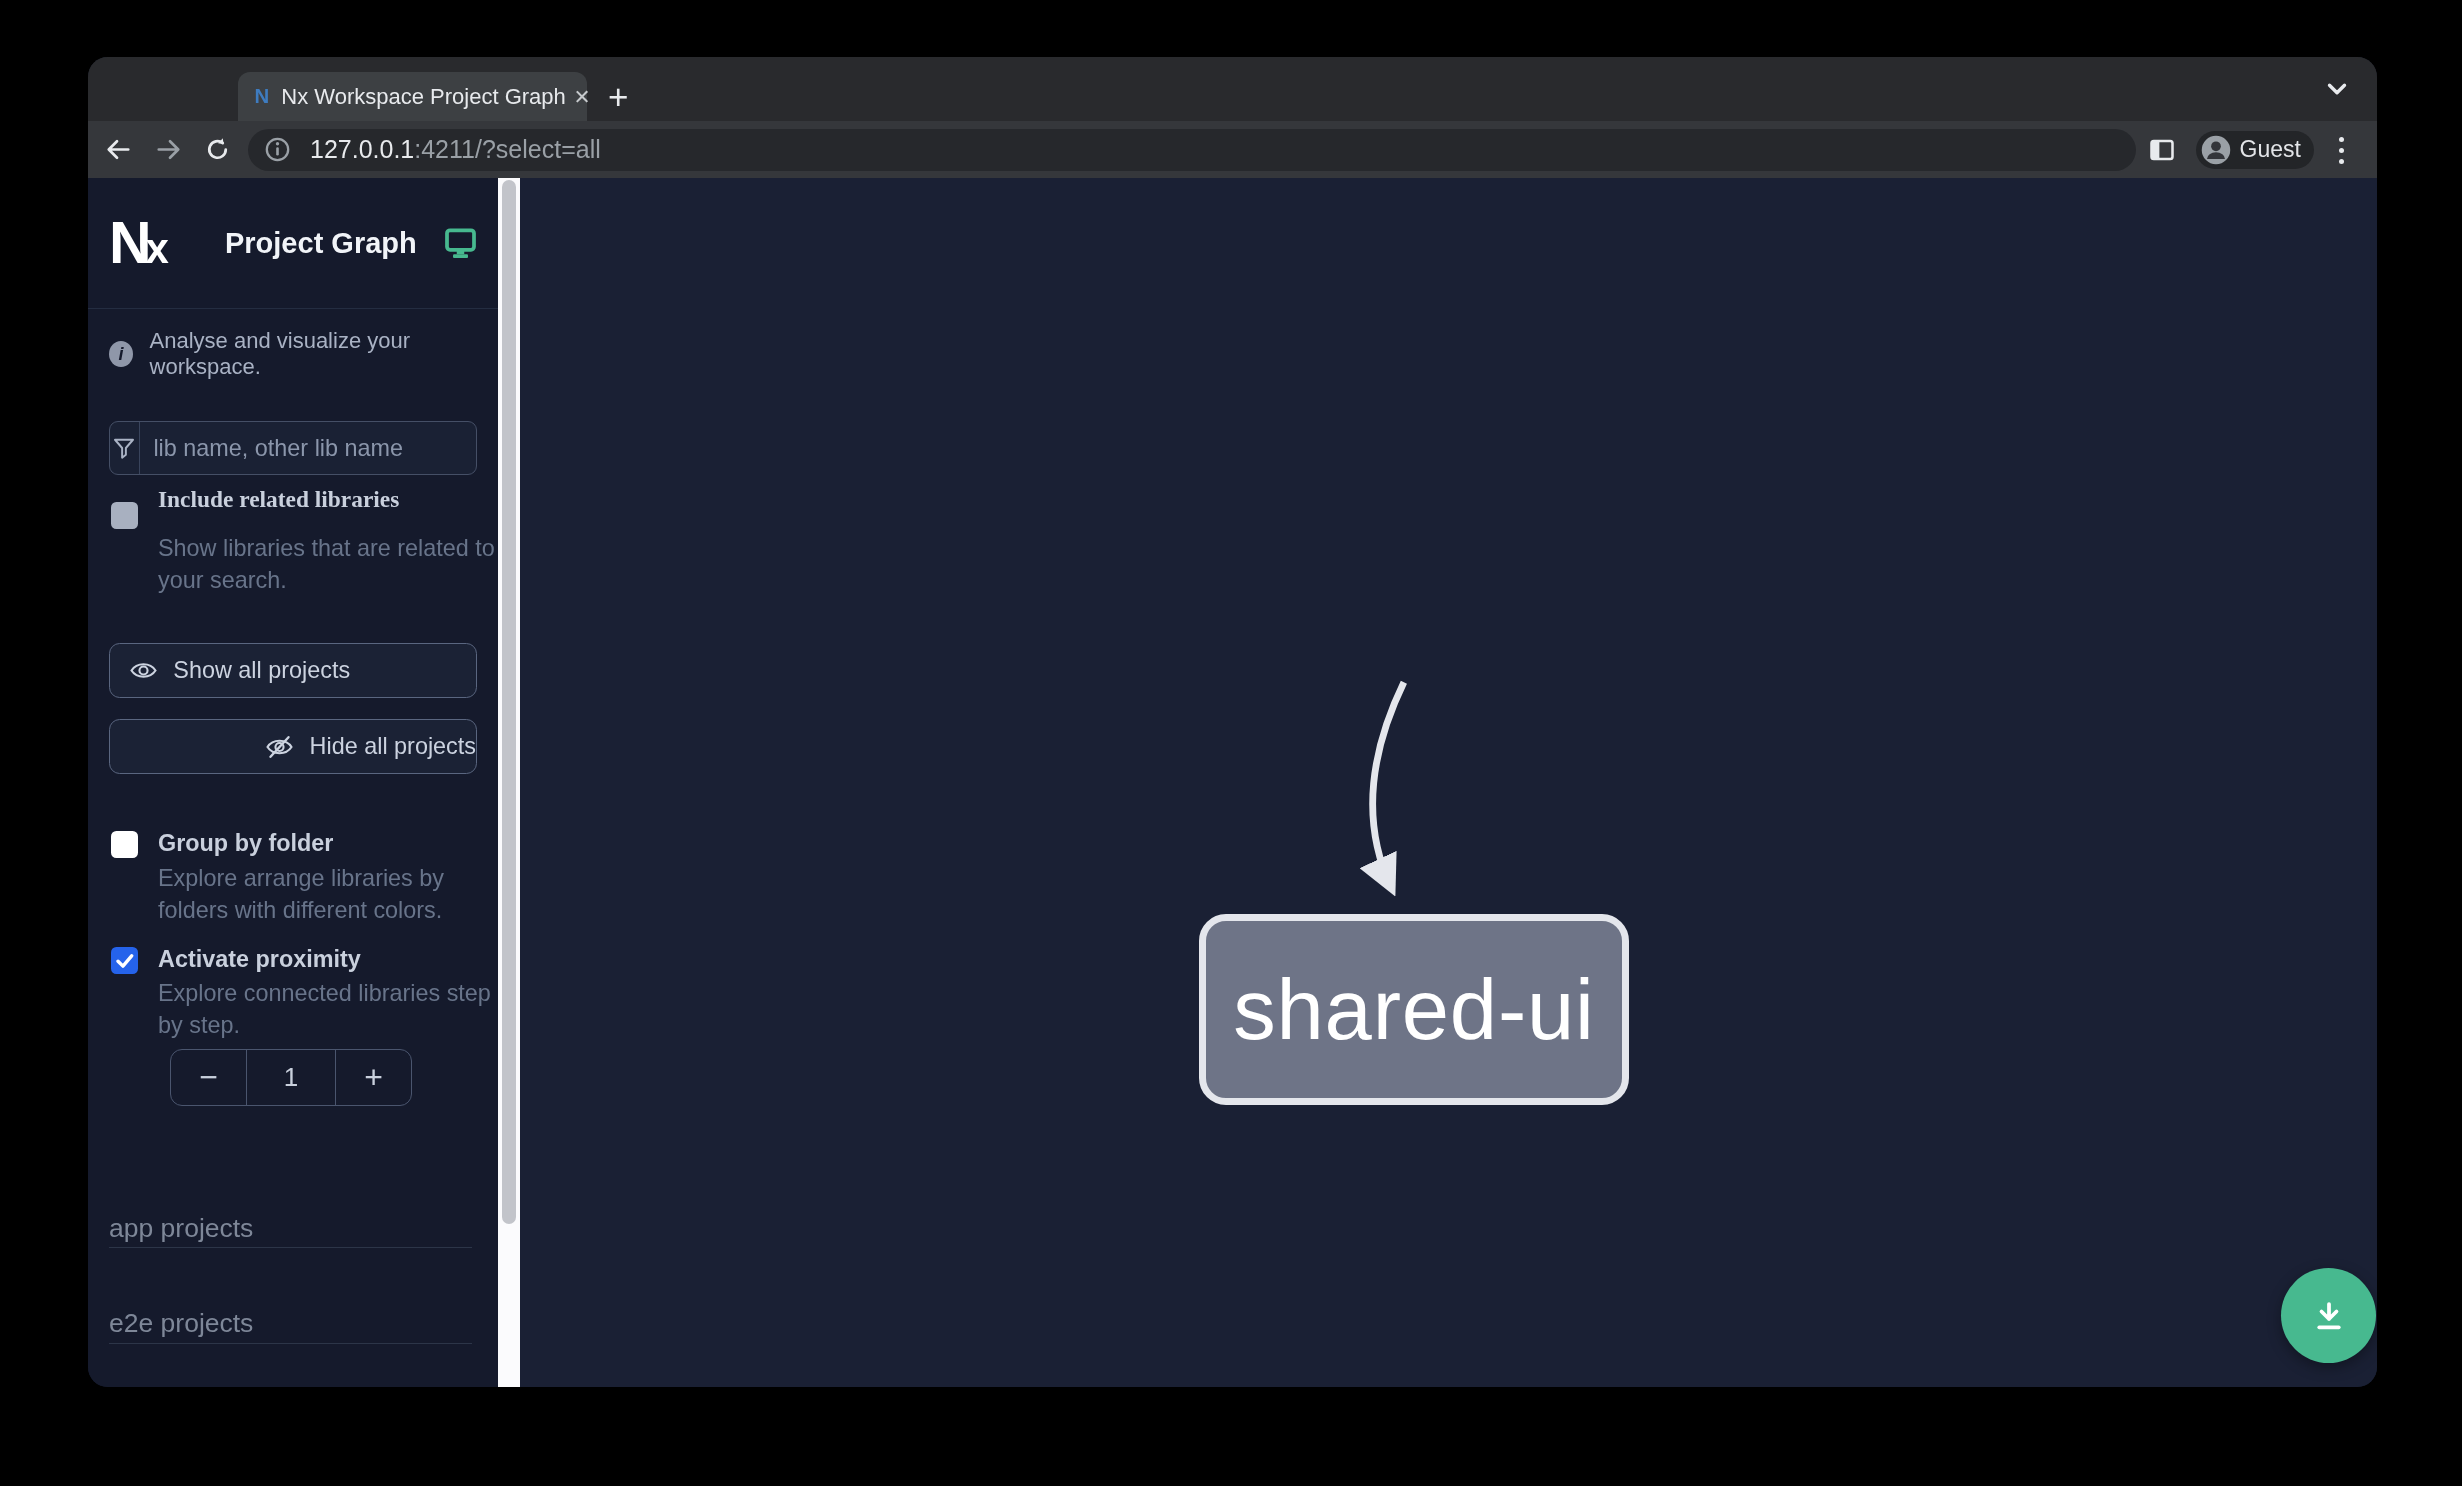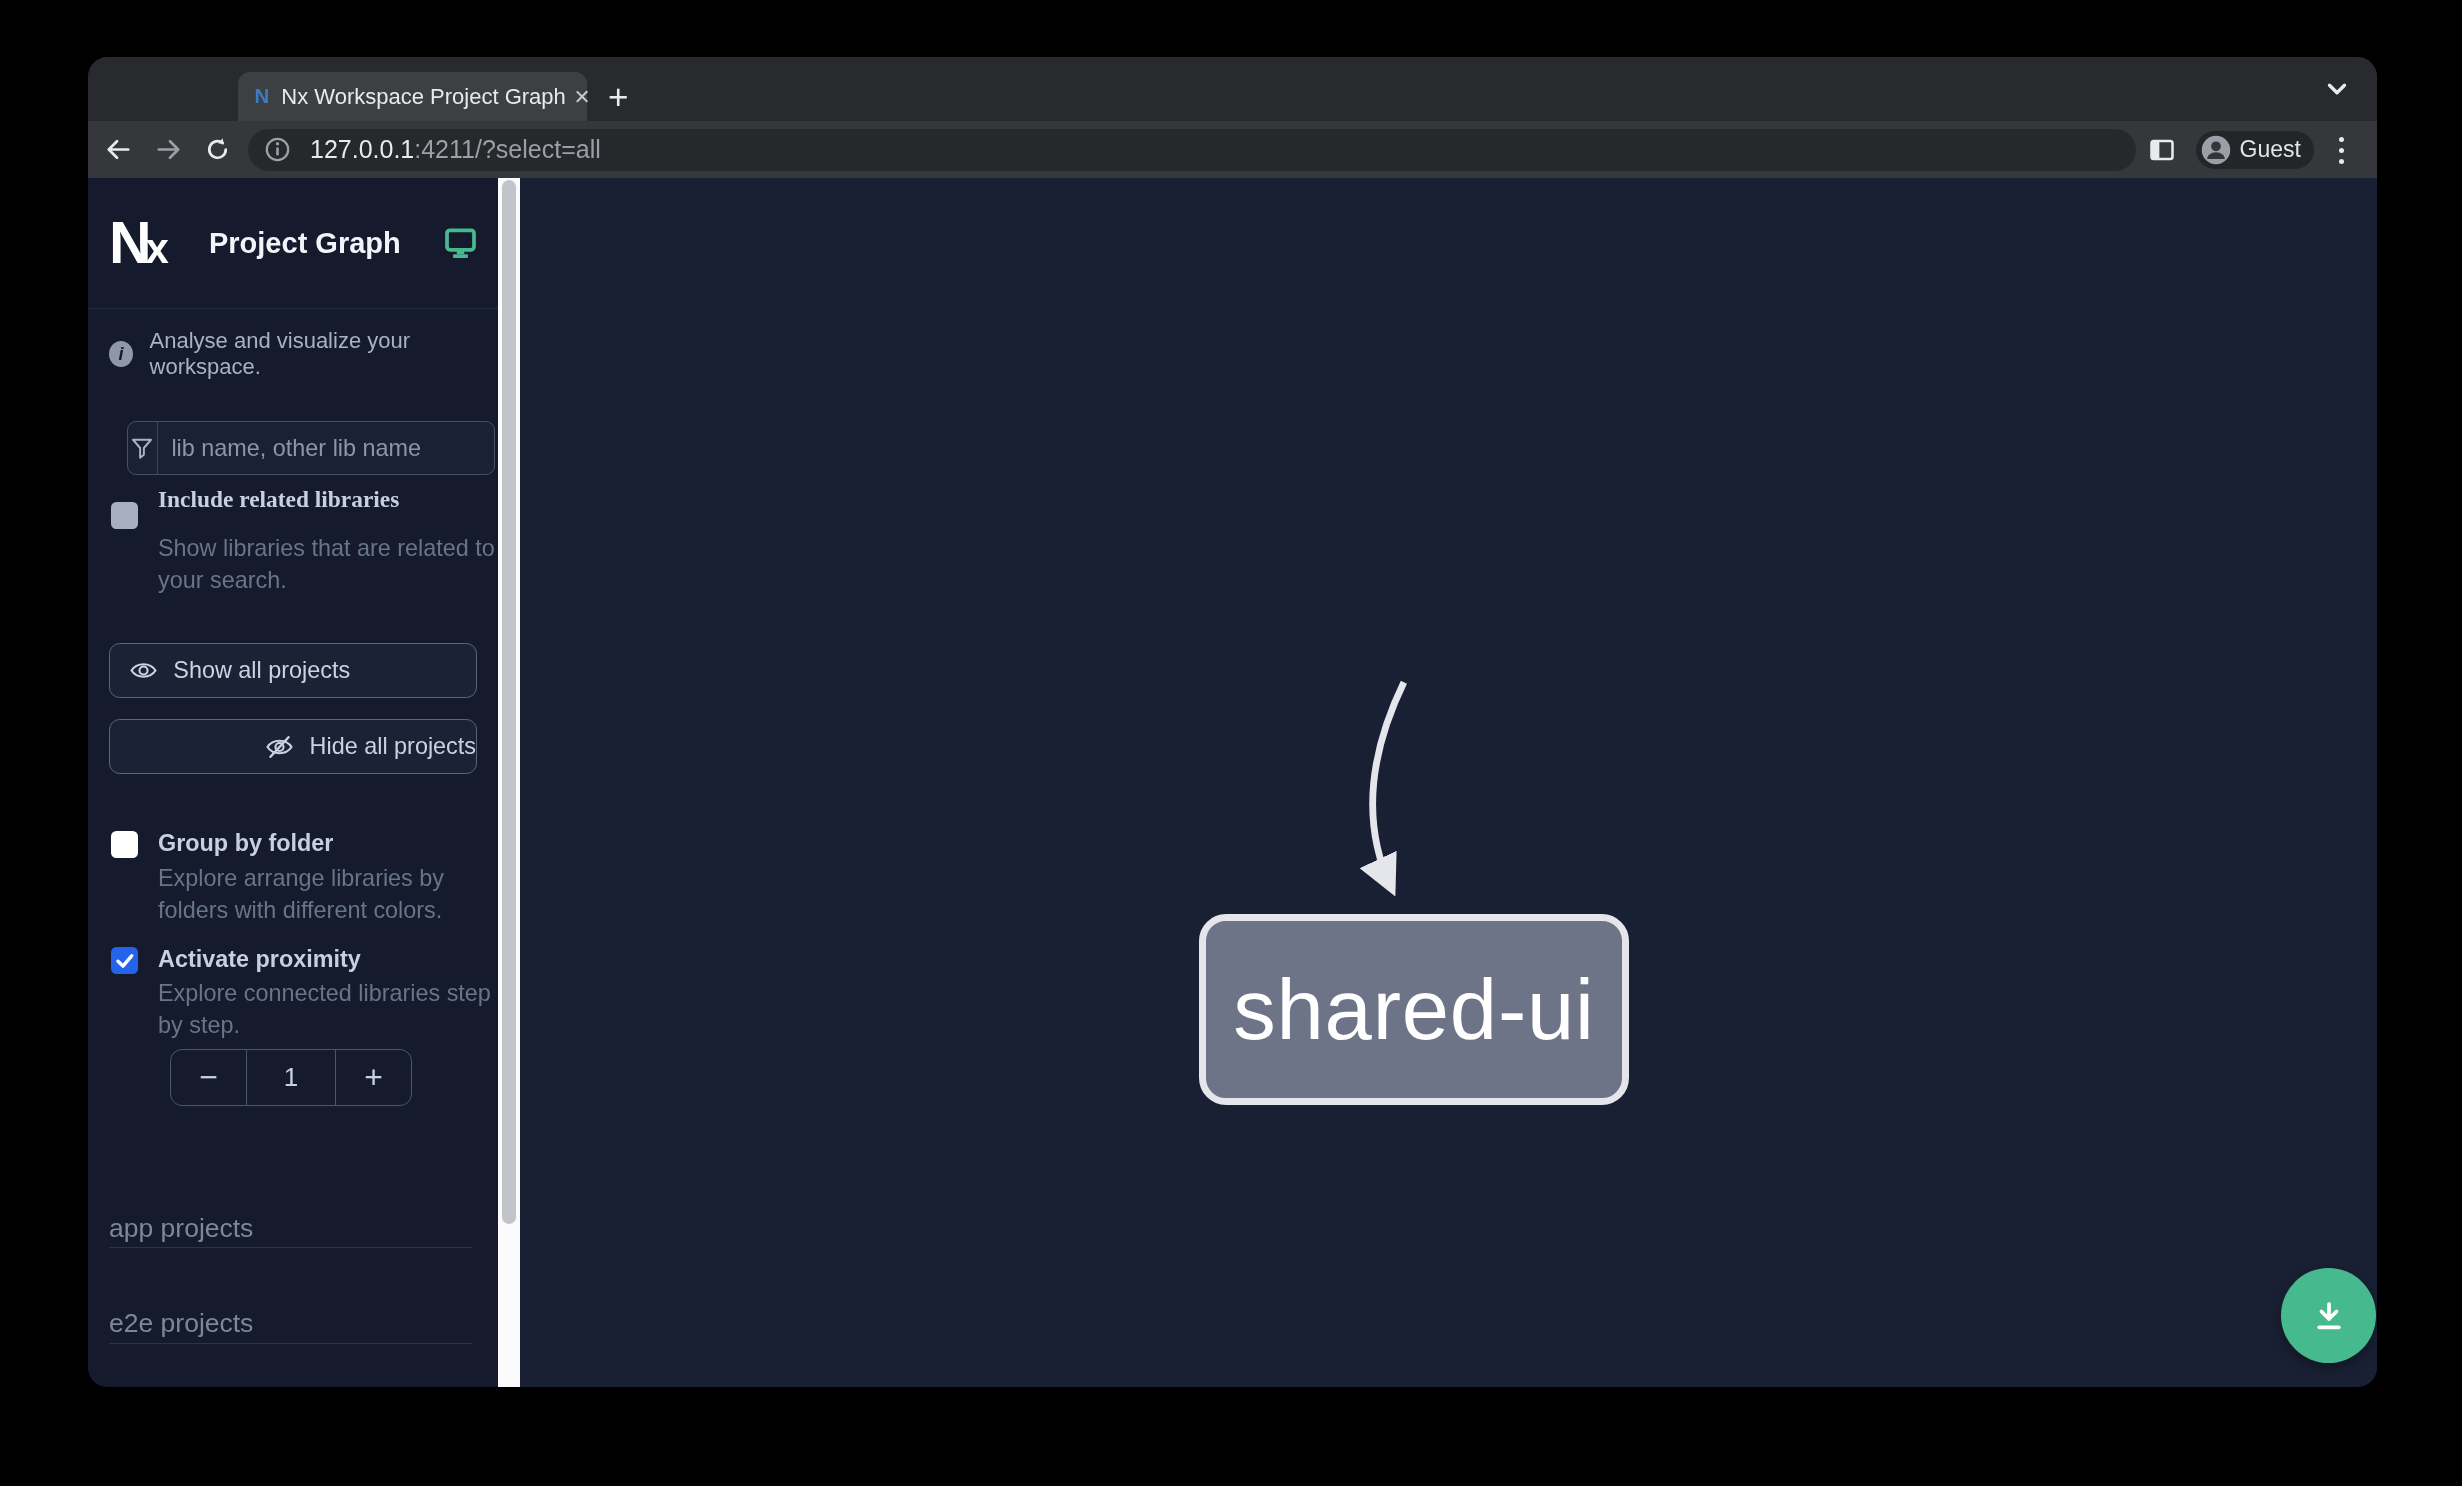--- a/index.html
+++ b/index.html
@@ -37,27 +37,27 @@
   #menu-dots span{width:5.3px;height:5.3px;border-radius:50%;background:#e8eaed;display:block;}
   
   #content{position:absolute;left:0;top:121px;width:100%;height:1209px;display:flex;}
   
   #sidebar{position:relative;width:410px;height:100%;background:#151a2c;flex:none;}
   #sb-header{position:absolute;left:0;top:0;width:100%;height:131px;border-bottom:0.8px solid #242d41;
     display:flex;align-items:center;padding:0 21px;box-sizing:border-box;}
   #nx-logo{color:#fff;font-weight:800;display:flex;align-items:baseline;}
   #nx-logo .n{font-size:59px;line-height:59px;}
   #nx-logo .x{font-size:42px;line-height:42px;margin-left:-6px;}
-  #sb-title{color:#f1f4f8;font-size:29px;font-weight:700;margin-left:40px;flex:1;}
+  #sb-title{color:#f1f4f8;font-size:29px;font-weight:700;margin-left:56px;flex:1;}
   #sb-tagline-row{position:absolute;left:21px;top:150px;display:flex;align-items:center;}
   #info-badge{width:26px;height:26px;border-radius:50%;background:#8f97a9;color:#151a2c;font-size:18px;font-weight:800;
     display:flex;align-items:center;justify-content:center;margin-right:16.6px;font-style:italic;}
   #sb-tagline{color:#a9b2c4;font-size:22px;}
   #filter-box{position:absolute;left:21px;top:243px;width:368px;height:54px;border:1.5px solid #454f66;border-radius:9px;
-    background:#1a2134;display:flex;align-items:stretch;box-sizing:border-box;margin-left:18px;}
+    background:#1a2134;display:flex;align-items:stretch;box-sizing:border-box;}
   #filter-iconseg{width:47px;display:flex;align-items:center;justify-content:center;border-right:1.5px solid #39445c;}
   #filter-input{flex:1;background:transparent;border:none;outline:none;color:#c6cddc;font-size:23.4px;padding:0 13.6px;
     font-family:"Liberation Sans",sans-serif;}
   #filter-input::placeholder{color:#8b96ab;opacity:1;}
   .checkrow-label{position:absolute;color:#c9d0dd;font-size:23.4px;font-weight:600;line-height:30px;left:70px;}
   .checkrow-desc{position:absolute;color:#68748a;font-size:23.4px;line-height:32px;left:70px;}
   .cbx{position:absolute;left:23px;width:27px;height:27px;border-radius:5.3px;}
   #cbx-related{top:324px;background:#a8b0c0;}
   #lbl-related{top:306px;font-family:Liberation Serif, serif;} #desc-related{top:354px;}
   .sb-btn{position:absolute;left:21px;width:368px;height:55px;background:#1b2235;border:1.5px solid #5a6680;border-radius:10.6px;

